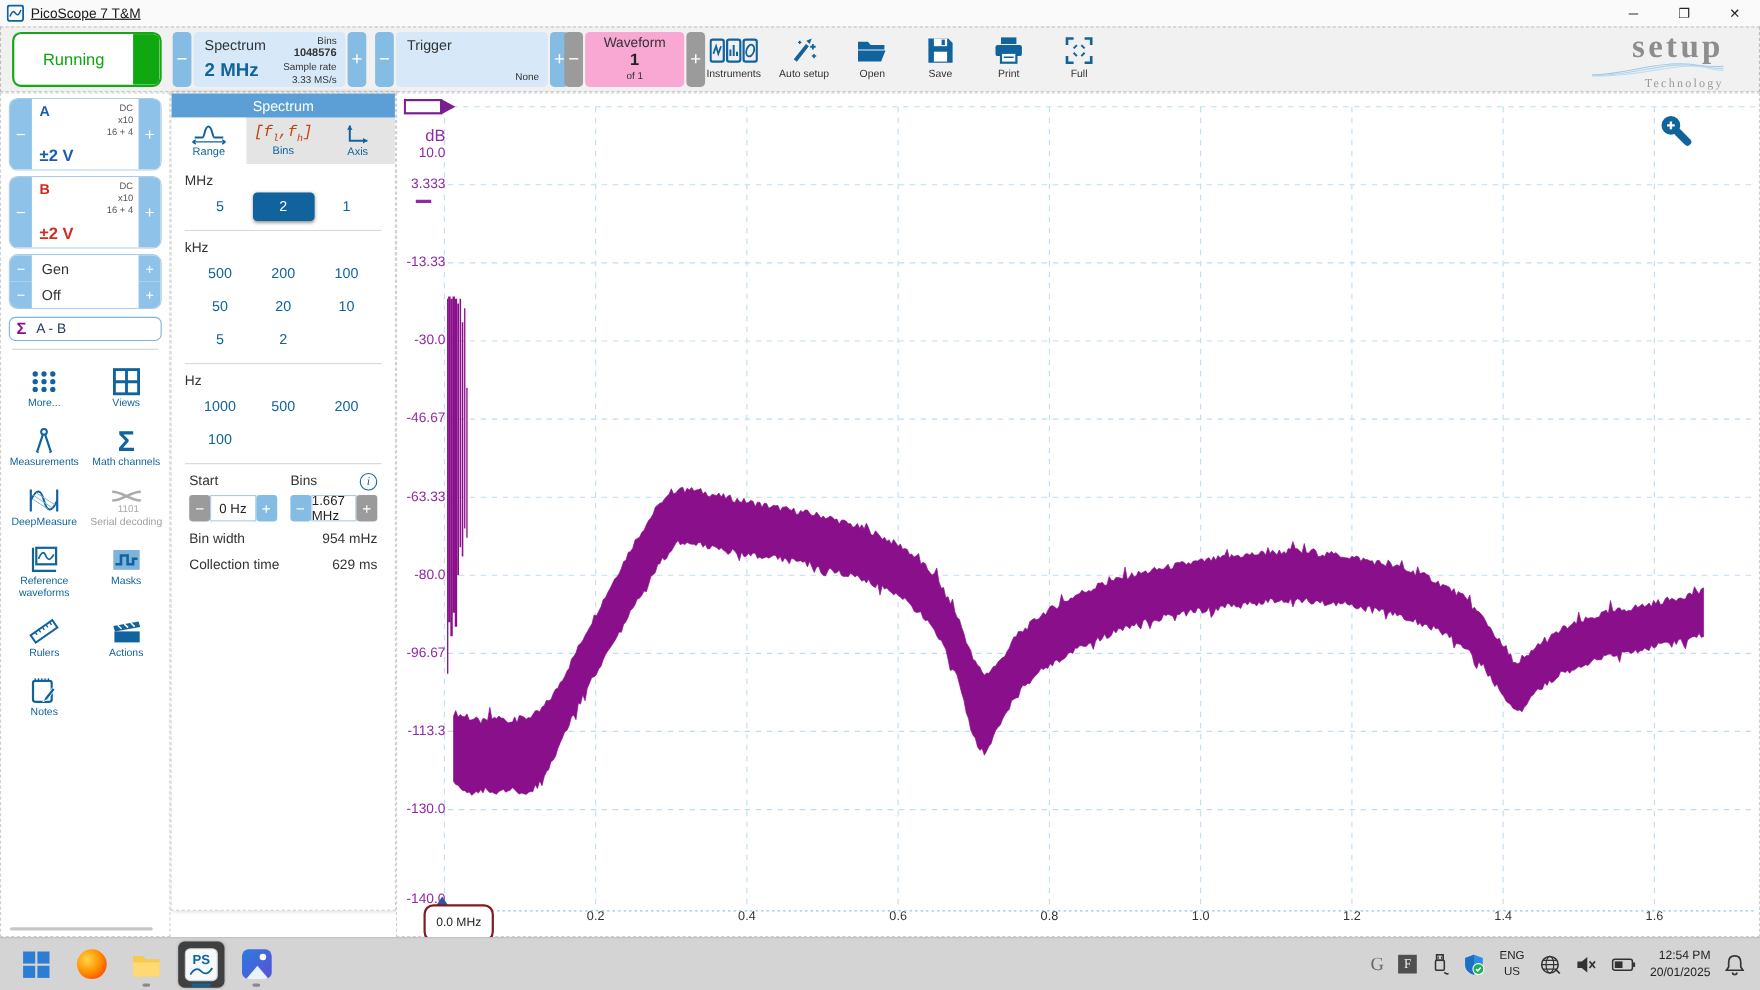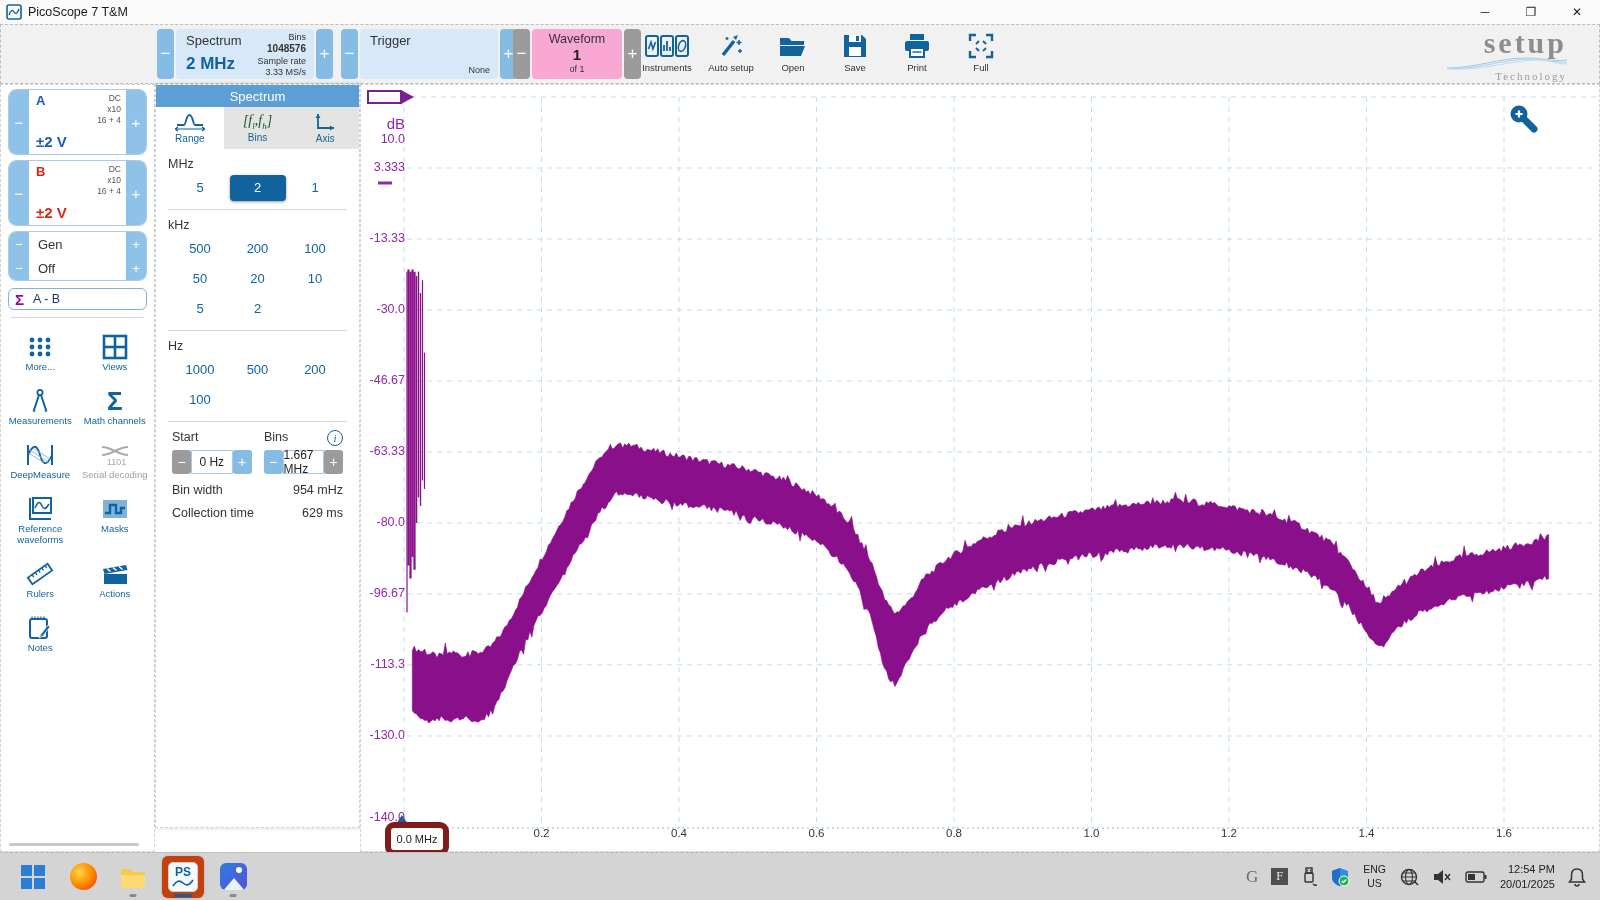--- a/index.html
+++ b/index.html
@@ -2,21 +2,21 @@
 <html><head>
 <meta charset="utf-8">
 <style>
   * { margin:0; padding:0; box-sizing:border-box; }
   html,body { background:#888; }
   .screen { position:relative; width:1600px; height:900px; overflow:hidden;
             font-family:"Liberation Sans", sans-serif; background:#fff; }
 
   
   .titlebar { position:absolute; left:0; top:0; width:1600px; height:24px;
-              background:#fafafa; display:flex; align-items:center; }
+              background:#fafafa; display:flex; align-items:center;text-decoration:underline; }
   .titlebar .appicon { width:16px; height:16px; margin:0 6px 0 6px; }
   .titlebar .title { font-size:12.5px; color:#1a1a1a; }
   .wincontrols { position:absolute; right:0; top:0; height:24px; display:flex; }
   .winbtn { width:46px; height:24px; display:flex; align-items:center; justify-content:center;
             font-size:12px; color:#222; }
 
   
   .toolbar { position:absolute; left:0; top:24px; width:1600px; height:60px;
              background:#f1f1f1; border:1px dashed #bdbdbd; }
   .runbtn { position:absolute; left:10px; top:4px; width:136px; height:50px;
@@ -86,21 +86,21 @@
 
   
   .panel { position:absolute; left:155px; top:84px; width:205px; height:744px; background:#fff;
            box-shadow:2px 0 4px rgba(0,0,0,0.18); border:1px dashed #d0d0d0; }
   .panelhead { height:22px; background:#5c9fd6; color:#fff; font-size:13px;
                display:flex; align-items:center; justify-content:center; }
   .ptabs { height:42px; background:#e4e4e4; display:flex; }
   .ptab { width:68px; display:flex; flex-direction:column; align-items:center; justify-content:center; }
   .ptab.active { background:#fff; }
   .ptab .tlab { font-size:10px; color:#11639e; margin-top:1px; }
-  .binsicon { font-family:Liberation Serif, serif; color:#14532d; font-size:14px; font-style:italic; }
+  .binsicon { font-family:Liberation Mono, monospace; color:#c2410c; font-size:14px; font-style:italic; }
   .binsicon sub { font-size:9px; }
   .psec { padding:8px 12px 0 12px; }
   .punit { font-size:12.5px; color:#333; margin-bottom:4px; }
   .prow { display:flex; justify-content:space-between; padding:0 4px; margin-bottom:4px; }
   .pbtn { width:56px; height:26px; line-height:26px; text-align:center; font-size:13px;
           color:#11639e; border-radius:4px; }
   .pbtn.sel { background:#11639e; color:#fff; box-shadow:0 1px 3px rgba(0,0,0,0.4); }
   .pbtn.empty { visibility:hidden; }
   .pdiv { border-top:1px solid #d8d8d8; margin:8px 0 8px 0; }
   .sslabels { display:flex; padding:0 4px; }
@@ -117,36 +117,36 @@
   .inforow { display:flex; justify-content:space-between; font-size:12.5px; color:#333; padding:0 4px; margin-top:9px; }
 
   
   .chart { position:absolute; left:360px; top:84px; width:1240px; height:768px; background:#fff;
            border:1px dashed #d0d0d0; }
   .chart svg.main { position:absolute; left:0; top:0; }
   .ytick { position:absolute; width:44px; text-align:right; font-size:12.5px; color:#9228a8; }
   .yunit { position:absolute; width:44px; text-align:right; font-size:15px; color:#9228a8; top:30px; }
   .xtick { position:absolute; width:44px; text-align:center; font-size:11.5px; color:#333; top:742px; }
   .xtickbox { position:absolute; left:24px; top:737px; width:64px; height:34px; background:#fff;
-              border:6px solid #7f1d1d; border-radius:9px; font-size:11px; color:#222;
+              border:2px solid #7f1d1d; border-radius:9px; font-size:11px; color:#222;
               display:flex; align-items:center; justify-content:center; }
   .tooltip { position:absolute; left:134px; top:36px; background:#fff; border:1px solid #a6cde8;
              border-radius:3px; padding:9px 12px; font-size:12.5px; color:#3a3a3a; }
   .tooltip .tl2 { margin-top:13px; }
   .axmarker { position:absolute; left:6px; top:4px; }
   .magni { position:absolute; left:1146px; top:18px; }
   .xorigin { position:absolute; left:32px; top:729px; }
 
   
   .taskbar { position:absolute; left:0; top:852px; width:1600px; height:48px; background:#d4d4d4;
              border-top:1px solid #bfbfbf; display:flex; align-items:center; }
   .tbapps { display:flex; gap:8px; margin-left:12px; align-items:center; }
   .tbapp { width:42px; height:42px; display:flex; align-items:center; justify-content:center;
            position:relative; border-radius:6px; }
-  .tbapp.active { background:#c2410c; box-shadow:0 0 2px rgba(0,0,0,0.25); }
+  .tbapp.active { background:#404040; box-shadow:0 0 2px rgba(0,0,0,0.25); }
   .rundash { position:absolute; bottom:1px; left:50%; transform:translateX(-50%);
              width:7px; height:3px; border-radius:2px; background:#8a8a8a; }
   .rundash.active { width:18px; background:#11639e; }
   .winlogo { display:grid; grid-template-columns:11px 11px; grid-template-rows:11px 11px; gap:2px; }
   .winlogo div { background:#2d7dd2; }
   .ffx { width:27px; height:27px; border-radius:50%;
          background:radial-gradient(circle at 35% 35%, #ffd54a 0%, #ff9500 45%, #ff4d00 80%, #e33000 100%); }
   .psq { width:30px; height:30px; background:#f6f8fa; border:1px solid #c9d2da; border-radius:5px;
          display:flex; flex-direction:column; align-items:center; justify-content:center; }
   .psq .ps { color:#11639e; font-weight:bold; font-size:12px; line-height:1; }
@@ -177,20 +177,24 @@
     <span class="title">PicoScope 7 T&amp;M</span>
     <div class="wincontrols">
       <div class="winbtn">─</div>
       <div class="winbtn">❐</div>
       <div class="winbtn">✕</div>
     </div>
   </div>
 
   <div class="toolbar">
 
+    <div class="runbtn">
+      <div class="runlabel">Running</div>
+      <div class="runblock"></div>
+    </div>
 
     <div class="tgroup" style="left:156px;">
       <div class="stepbtn blue">−</div>
       <div class="gpanel blue" style="width:138px;">
         <div class="glabel">Spectrum</div>
         <div class="gvalue">2 MHz</div>
         <div class="gmeta">
           <span>Bins</span><br>
           <b>1048576</b><br>
           <span>Sample rate</span><br>

